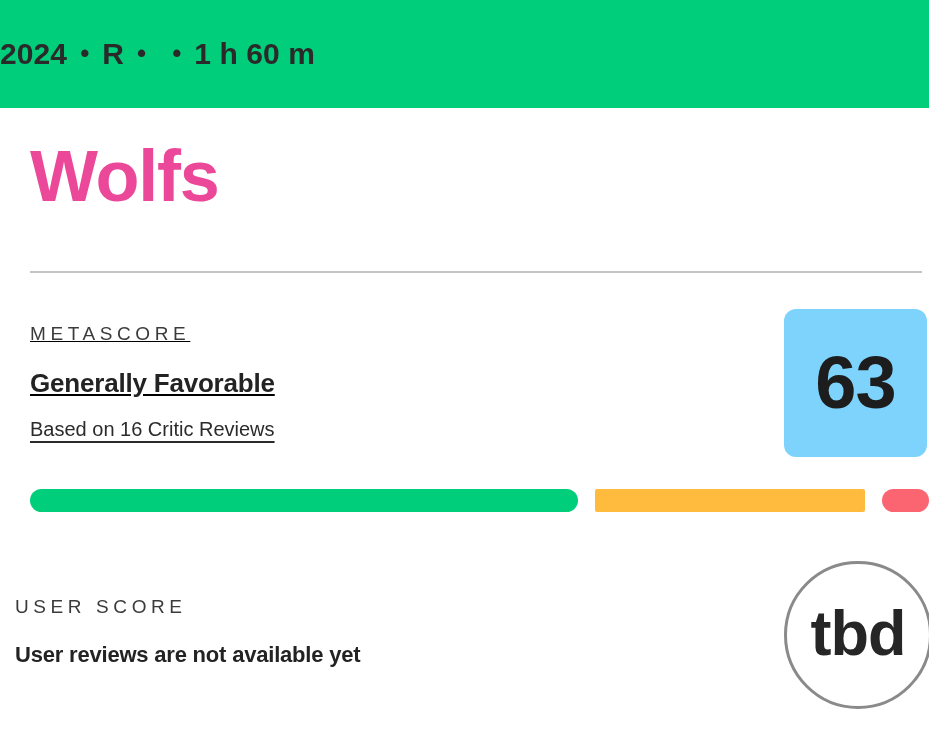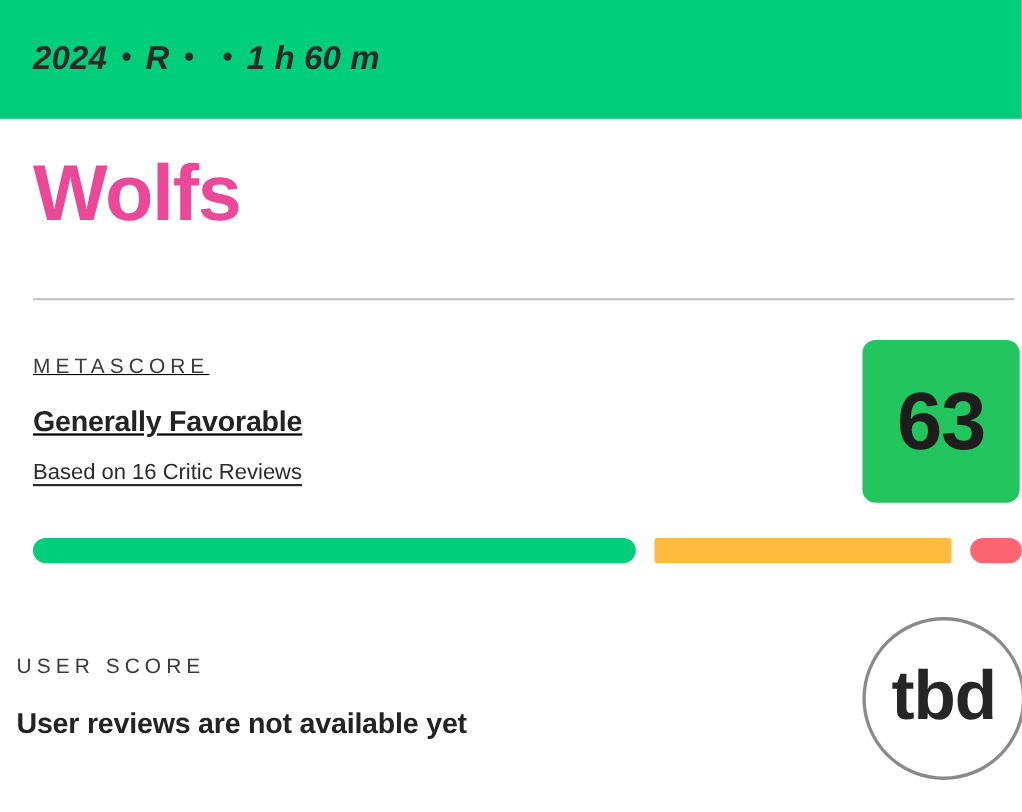--- a/index.html
+++ b/index.html
@@ -28,23 +28,22 @@
     top: 0;
     width: 929px;
     height: 108px;
     background: #00ce7a;
     display: flex;
     align-items: center;
   }
 
   .meta-list {
     display: flex;
-    padding-left: 30px;
+    align-items: center;
     white-space: nowrap;
-    font-style: italic;
   }
 
   .meta-item {
     font-size: 30px;
     font-weight: 700;
     color: #2a2a2a;
     letter-spacing: 0.1px;
     line-height: 1;
   }
 
@@ -121,21 +120,21 @@
     cursor: pointer;
   }
 
   
   .metascore-badge {
     position: absolute;
     left: 784px;
     top: 309px;
     width: 143px;
     height: 148px;
-    background: #22c55e;
+    background: #7dd3fc;
     border-radius: 12px;
     display: flex;
     align-items: center;
     justify-content: center;
   }
 
   .metascore-value {
     font-size: 74px;
     font-weight: 700;
     color: #1d1d1d;
@@ -180,21 +179,21 @@
   }
 
   
   .userscore-block {
     position: absolute;
     left: 15px;
     top: 597px;
   }
 
   .user-desc {
-    font-size: 26px;
+    font-size: 22px;
     font-weight: 700;
     color: #232323;
     line-height: 1;
     margin-top: 28px;
     letter-spacing: -0.2px;
   }
 
   .userscore-badge {
     position: absolute;
     left: 784px;

